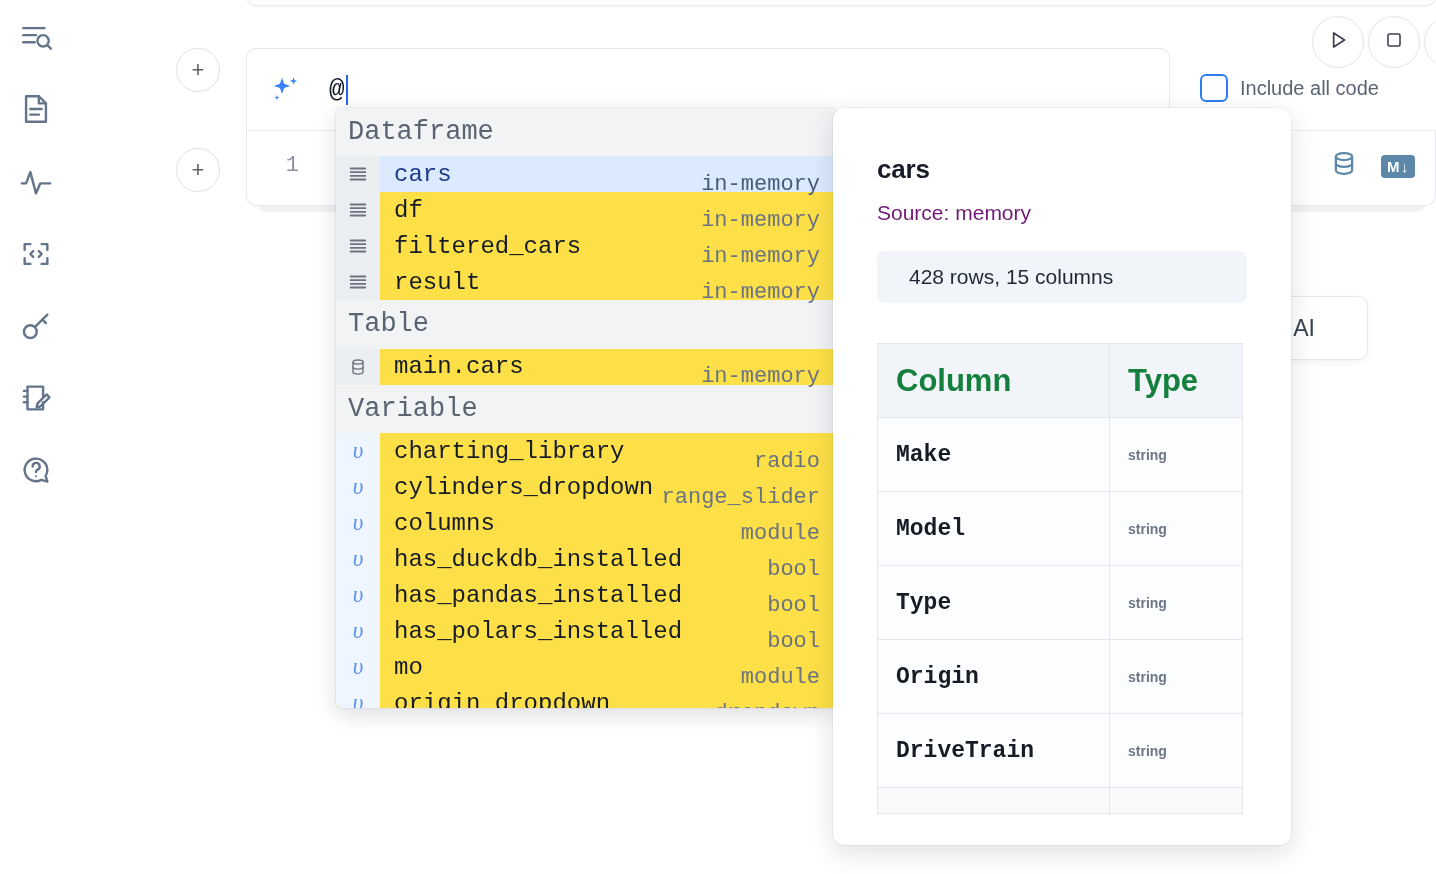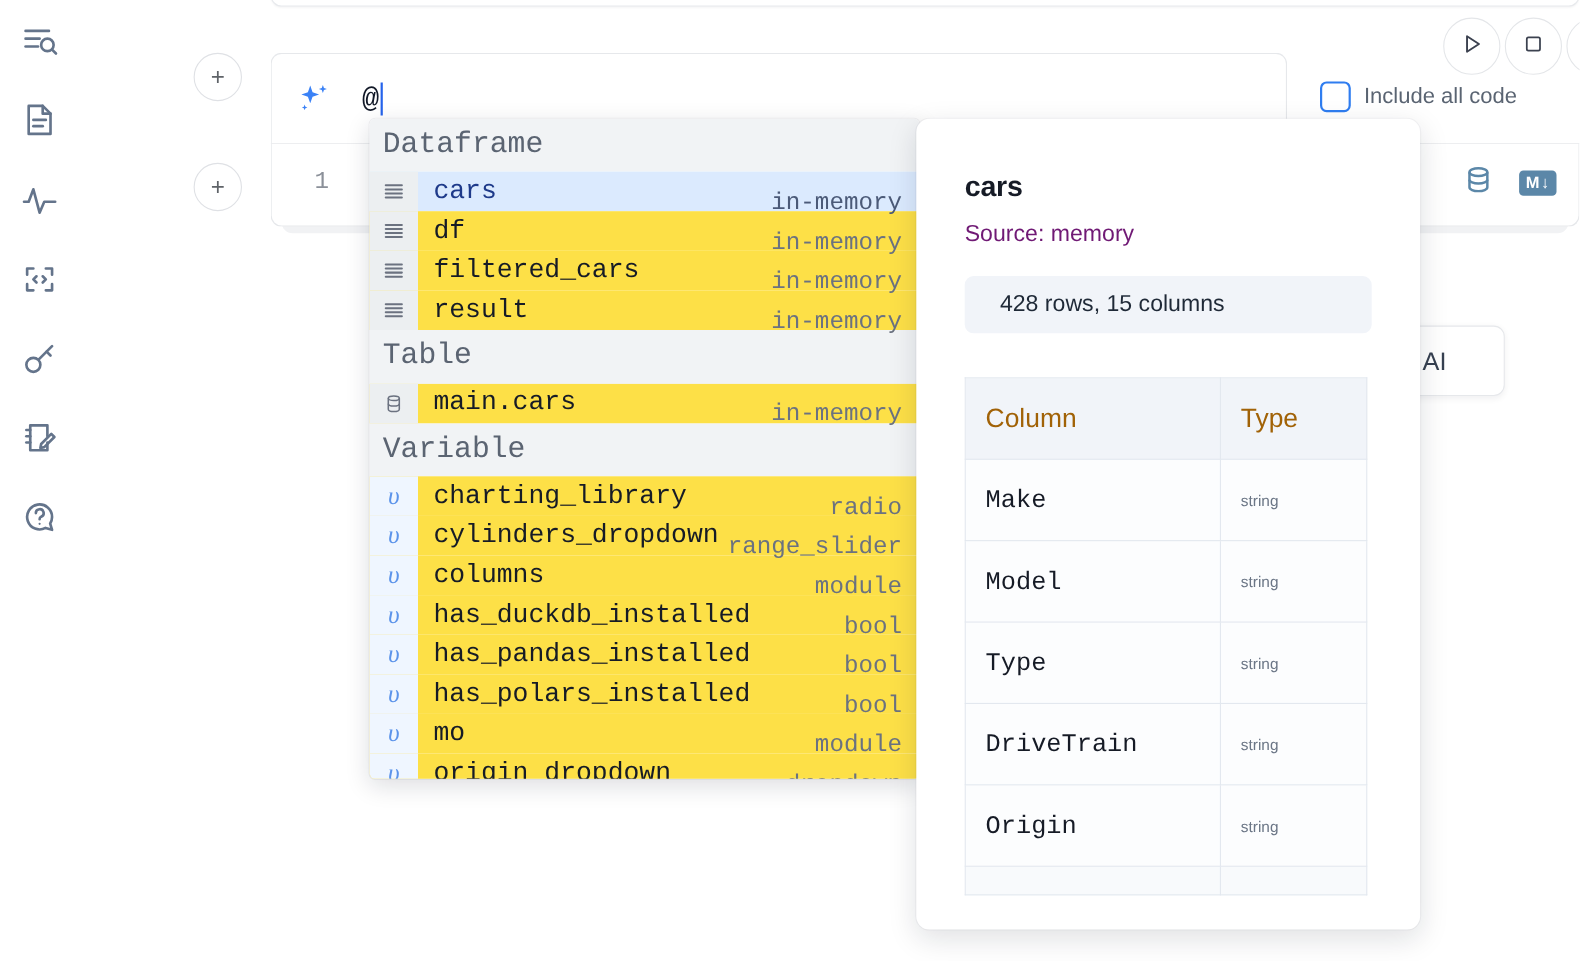--- a/index.html
+++ b/index.html
@@ -151,22 +151,23 @@
   .dp-title { font-size: 26px; font-weight: 700; color: #161b26; letter-spacing: -.2px; }
   .dp-source { font-size: 21px; color: #701a75; margin-top: 16px; }
   .dp-stats {
     margin-top: 26px; background: #f1f4f9; border-radius: 8px;
     padding: 14px 32px; font-size: 21px; color: #1f2937;
   }
   .dp-table { margin-top: 40px; width: 366px; border-collapse: collapse; }
   .dp-table th, .dp-table td {
     border: 1px solid #e3e8ef; text-align: left; height: 74px; padding: 0 18px;
     vertical-align: middle;
-  }
-  .dp-table th { background: #f1f4f9; font-weight: 400; font-size: 24px; color: #a16207; }
+    font-weight: bold;
+  }
+  .dp-table th { background: #f1f4f9; font-weight: 700; font-size: 31px; color: #15803d; }
   .dp-table th:first-child { width: 232px; }
   .dp-table td.col-name {
     font-family: "Liberation Mono", monospace; font-size: 23px; color: #161b26;
     background: #fcfdfe;
   }
   .dp-table td.col-type { font-size: 14px; color: #6b7686; background: #fcfdfe; }
   .dp-table tr.partial td { height: 26px; background: #f8fafc; }
 </style>
 </head>
 <body>
@@ -419,25 +420,25 @@
           </tr>
           <tr>
             <td class="col-name">Model</td>
             <td class="col-type">string</td>
           </tr>
           <tr>
             <td class="col-name">Type</td>
             <td class="col-type">string</td>
           </tr>
           <tr>
+            <td class="col-name">Origin</td>
+            <td class="col-type">string</td>
+          </tr>
+          <tr>
             <td class="col-name">DriveTrain</td>
-            <td class="col-type">string</td>
-          </tr>
-          <tr>
-            <td class="col-name">Origin</td>
             <td class="col-type">string</td>
           </tr>
           <tr class="partial">
             <td></td>
             <td></td>
           </tr>
         </tbody>
     </table>
   </div>
 

